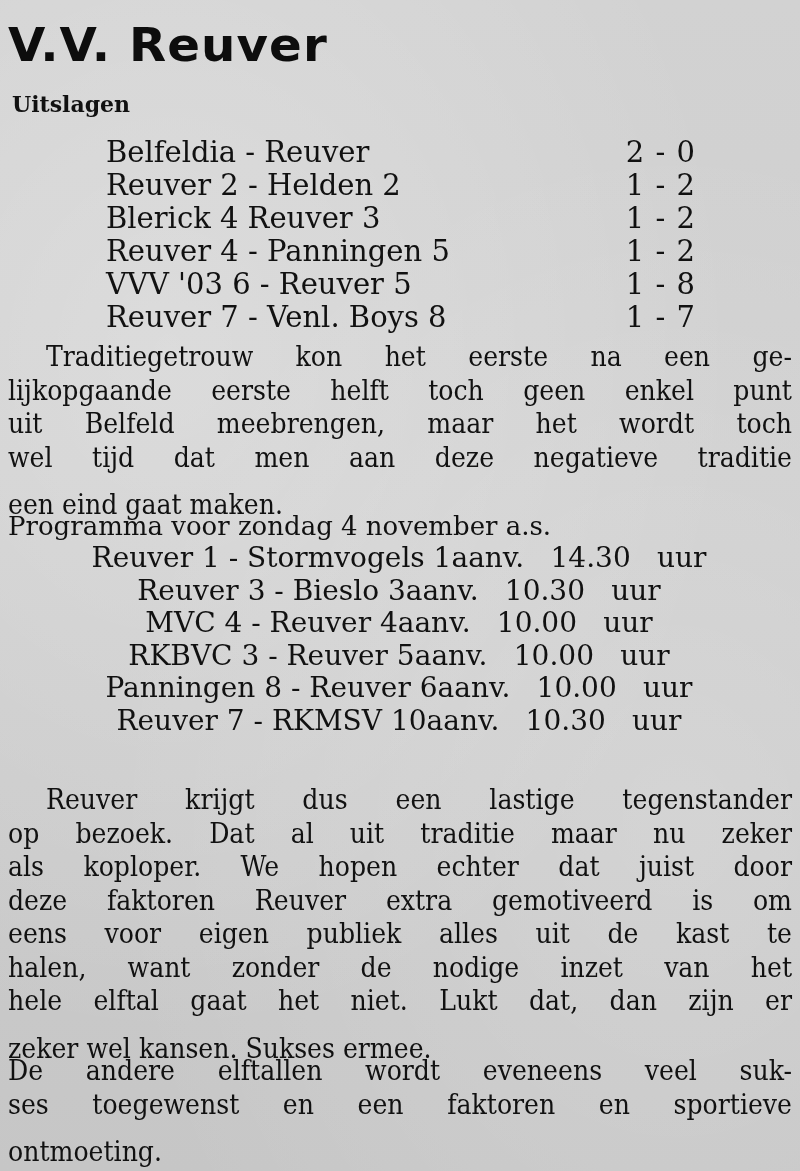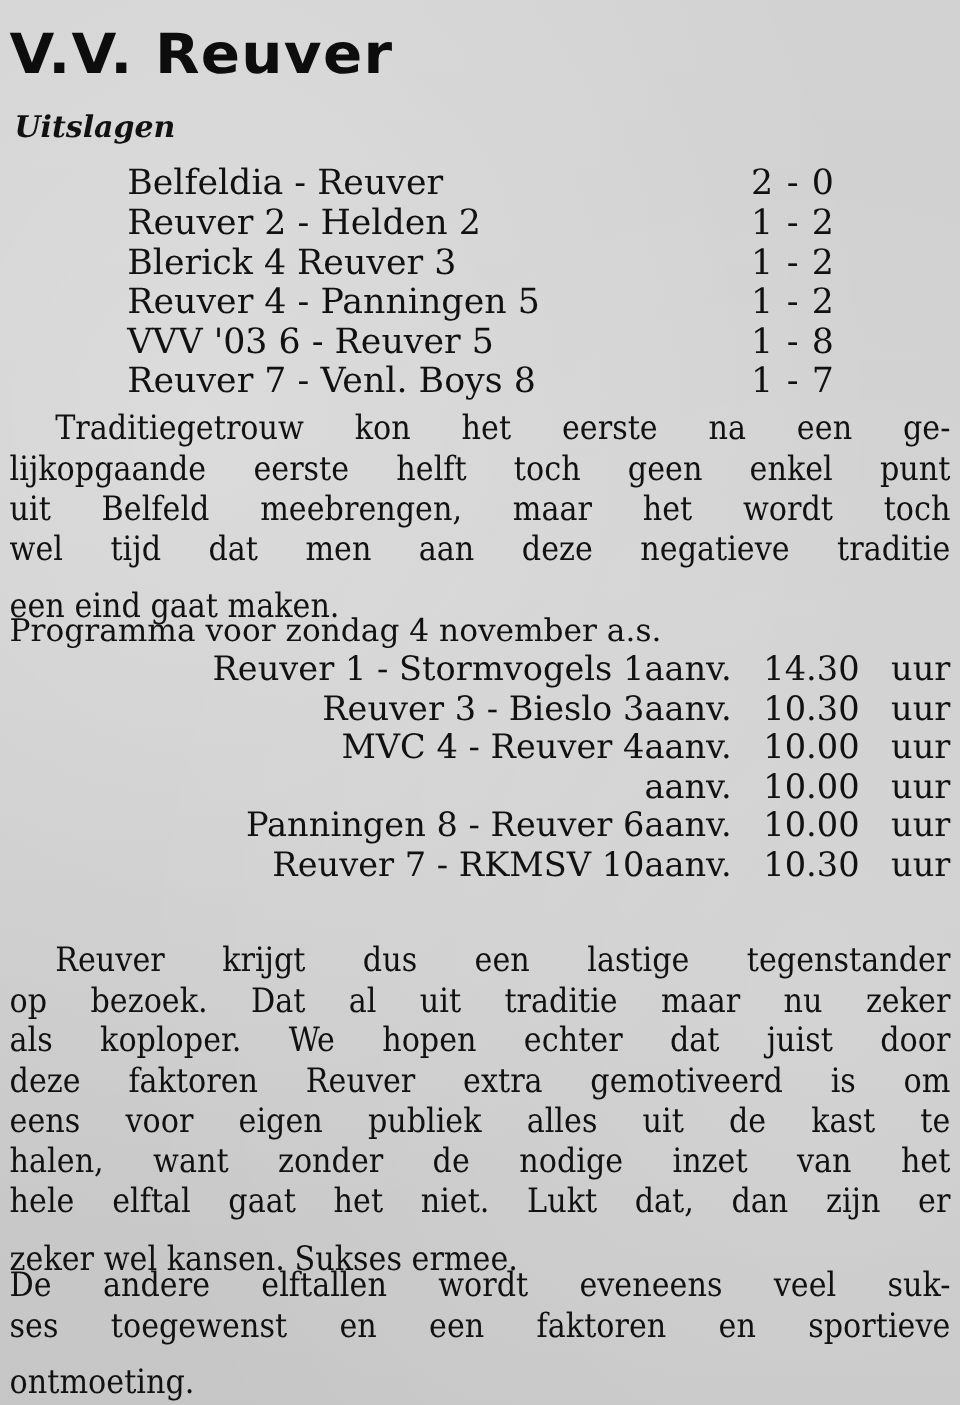--- a/index.html
+++ b/index.html
@@ -27,21 +27,21 @@
   }
   .title {
     position: absolute; left: 8px; top: 22px;
     font-family: "DejaVu Sans", "Liberation Sans", sans-serif;
     font-weight: bold; font-size: 46px; letter-spacing: 1px;
     color: #0d0d0d; margin: 0; line-height: 1;
     transform: scaleX(1.05); transform-origin: left;
   }
   .subhead {
     position: absolute; left: 12px; top: 93px;
-    font-weight: bold; font-size: 25px; line-height: 1; margin: 0; font-style: italic;
+    font-weight: bold; font-size: 22px; line-height: 1; margin: 0;
   }
   .results { position: absolute; left: 106px; top: 136px; width: 590px; }
   .result-row {
     display: flex; justify-content: space-between; align-items: baseline;
     height: 33px; font-size: 29px; line-height: 33px;
   }
   .result-row .score { letter-spacing: 1px; width: 80px; text-align: right; }
   .para {
     position: absolute; left: 8px; width: 784px;
     font-size: 28px; line-height: 33.5px; text-align: justify;
@@ -49,21 +49,21 @@
   }
   .para .line { display: block; text-align: justify; text-align-last: justify; white-space: nowrap; overflow: visible; }
   .para .line.last { text-align-last: left; margin-top: 14px; }
   .para .line.indent { padding-left: 38px; }
   .prog-head {
     position: absolute; left: 8px; top: 511px;
     font-weight: normal; font-size: 26px; line-height: 30px; margin: 0;
   }
   .program { position: absolute; left: 6px; top: 542px; width: 786px; }
   .prog-row {
-    display: flex; justify-content: flex-end; align-items: baseline;
+    display: flex; justify-content: center; align-items: baseline;
     height: 32.5px; font-size: 28px; line-height: 32.5px;
   }
   .prog-row .time { width: 255px; display: flex; justify-content: space-between; }
 </style>
 </head>
 <body>
 
 <div class="paper">
   <div class="right-edge"></div>
   <div class="right-edge2"></div>
@@ -127,20 +127,21 @@
     </div>
     <div class="prog-row">
       <span>MVC 4  -  Reuver 4</span>
       <span class="time">
         <span>aanv.</span>
         <span>10.00</span>
         <span>uur</span>
       </span>
     </div>
     <div class="prog-row">
+      <span>RKBVC 3  -  Reuver 5</span>
       <span class="time">
         <span>aanv.</span>
         <span>10.00</span>
         <span>uur</span>
       </span>
     </div>
     <div class="prog-row">
       <span>Panningen 8  -  Reuver 6</span>
       <span class="time">
         <span>aanv.</span>

